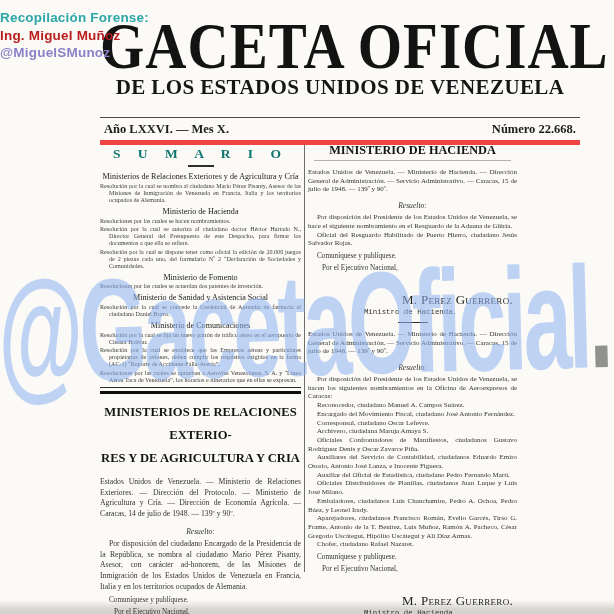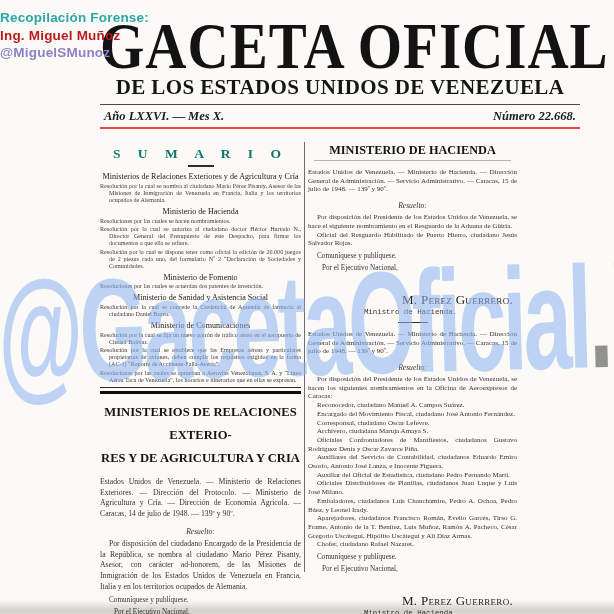--- a/index.html
+++ b/index.html
@@ -19,23 +19,23 @@
   }
   
   .masthead{position:absolute;left:100px;top:12px;width:480px;text-align:center;z-index:2;}
   .mh-title{
     font-weight:bold;font-size:57px;line-height:60px;color:#131313;
     letter-spacing:1px;transform:scaleY(1.14);transform-origin:center top;
     white-space:nowrap;
   }
   .mh-sub{font-weight:bold;font-size:21px;line-height:24px;color:#161616;margin-top:3px;white-space:nowrap;letter-spacing:.4px;}
   .date-row{
-    margin-top:5px;border-top:1px solid #4a4a4a;border-bottom:2px solid #ef4444;
+    margin-top:18px;border-top:1px solid #4a4a4a;border-bottom:5px solid #ef4444;
     display:flex;justify-content:space-between;align-items:center;
-    font-weight:bold;font-size:12.5px;padding:4px 4px 3px 4px;color:#1c1c1c;font-style:italic;
+    font-weight:bold;font-size:12.5px;padding:4px 4px 3px 4px;color:#1c1c1c;
   }
   
   .columns{position:absolute;left:100px;top:142px;width:417px;height:460px;display:flex;z-index:1;}
   .col-left{width:201px;}
   .v-rule{width:1px;background:#6e6e6e;margin:0 3px;height:430px;}
   .col-right{flex:1;min-width:0;}
   
   .sumario{height:241px;overflow:hidden;}
   .sum-title{text-align:center;font-weight:bold;font-size:13.5px;letter-spacing:7px;color:#0f766e;margin:4px 0 3px;}
   .sum-dash{width:26px;height:2px;background:#2d2d2d;margin:0 auto 5px;}

